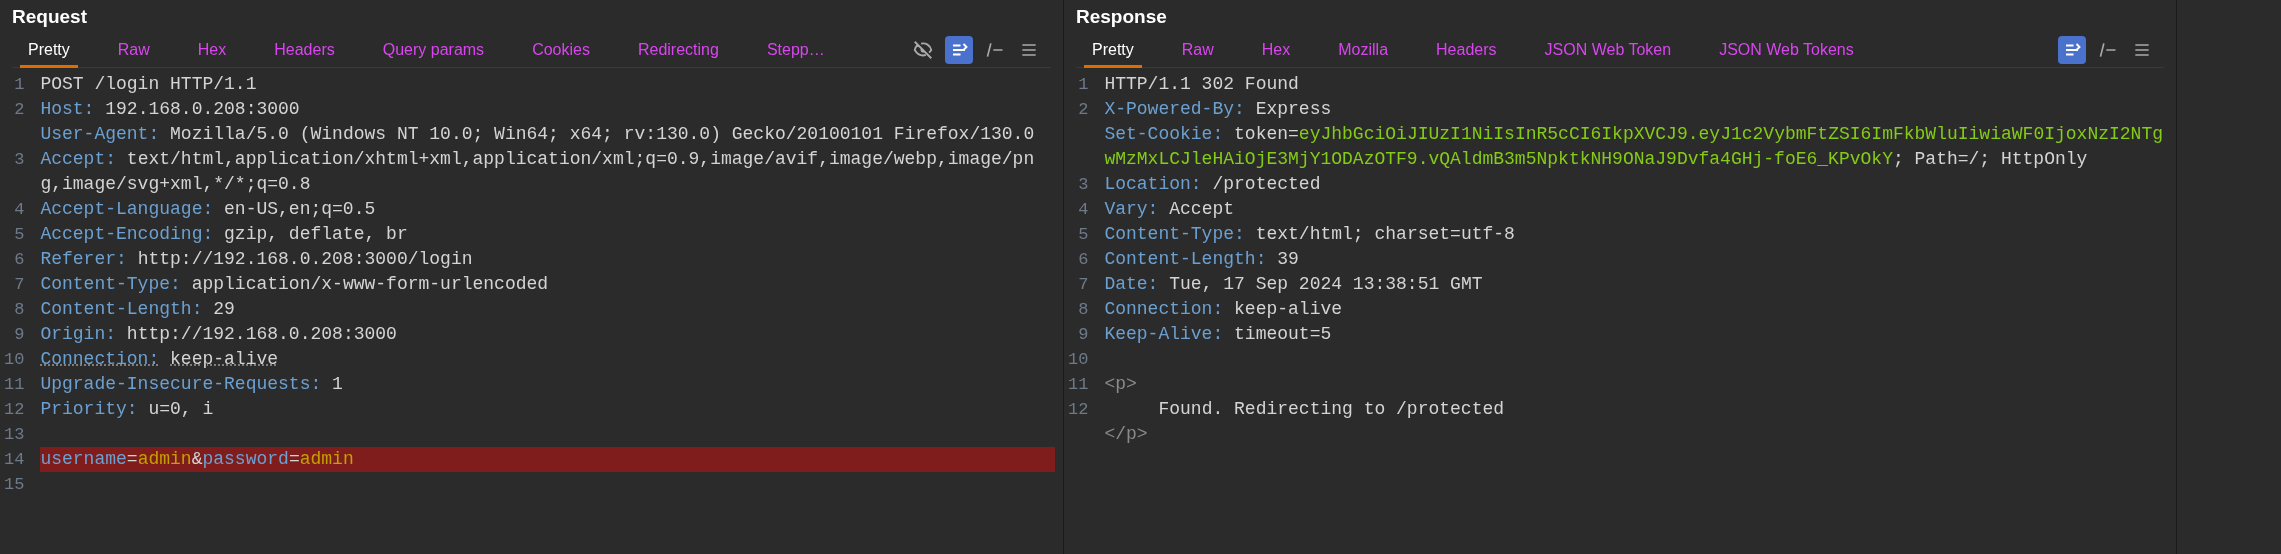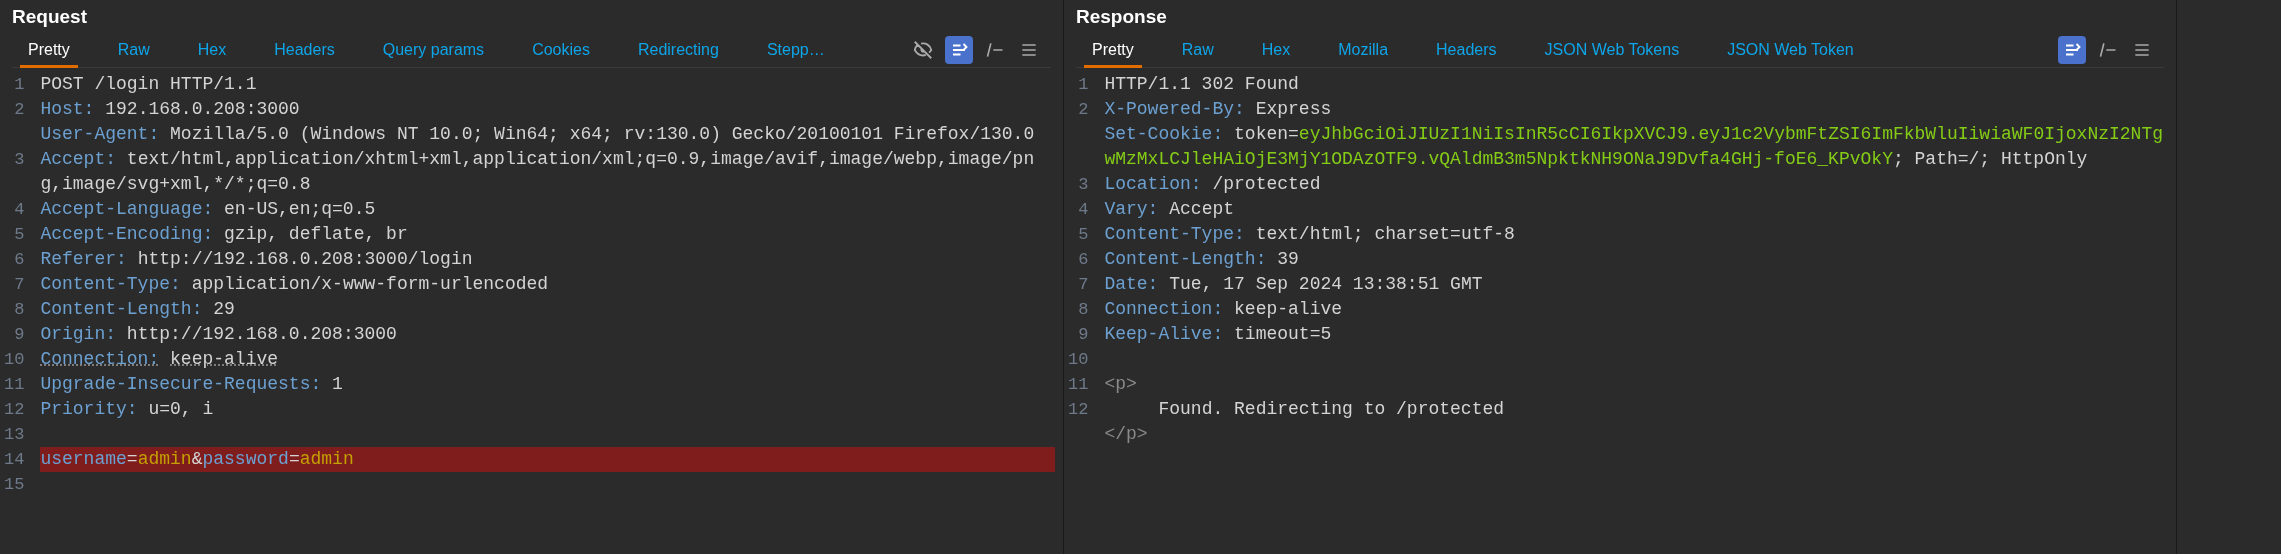--- a/index.html
+++ b/index.html
@@ -35,21 +35,21 @@
   border-bottom: 1px solid #3a3a3a;
   height: 36px;
 }
 .tabs {
   display: flex;
   gap: 16px;
   flex: 1;
 }
 .tab {
   padding: 8px 16px;
-  color: #0ea5e9;
+  color: #d946ef;
   font-size: 16px;
   cursor: pointer;
   position: relative;
 }
 .tab.active {
   color: #ffffff;
 }
 .tab.active::after {
   content: '';
   position: absolute;
@@ -189,22 +189,22 @@
 <div class="panel panel-right">
   <div class="panel-header">
     <div class="panel-title">Response</div>
     <div class="tab-row">
       <div class="tabs" id="resp-tabs">
           <div class="tab active">Pretty</div>
           <div class="tab">Raw</div>
           <div class="tab">Hex</div>
           <div class="tab">Mozilla</div>
           <div class="tab">Headers</div>
+          <div class="tab">JSON Web Token</div>
           <div class="tab">JSON Web Tokens</div>
-          <div class="tab">JSON Web Token</div>
         </div>
       <div class="toolbar">
         <span class="tool-icon boxed">
           <svg width="18" height="18" viewBox="0 0 24 24" fill="none" stroke="#fff" stroke-width="2.5">
               <path d="M4 6h10M4 12h16M4 18h10M18 4l4 4-4 4"></path>
             </svg>
         </span>
         <span class="tool-icon">
           <svg width="20" height="20" viewBox="0 0 24 24" fill="none" stroke="#aaa" stroke-width="2">
               <path d="M3 20l4-16M10 12h11"></path>

